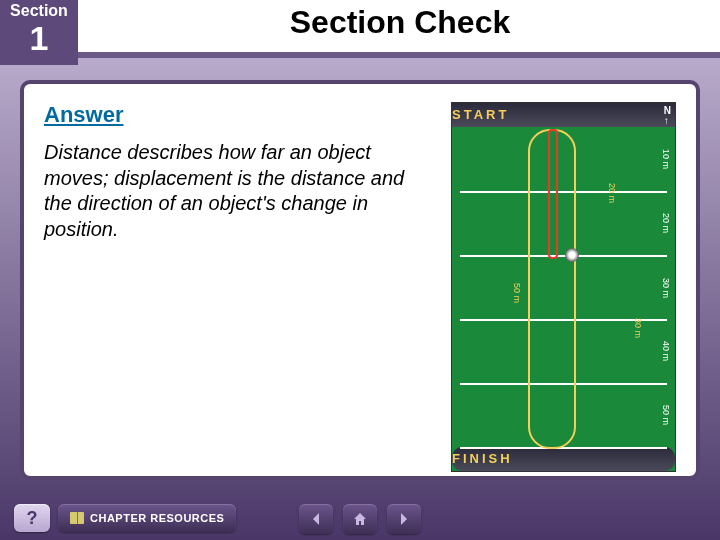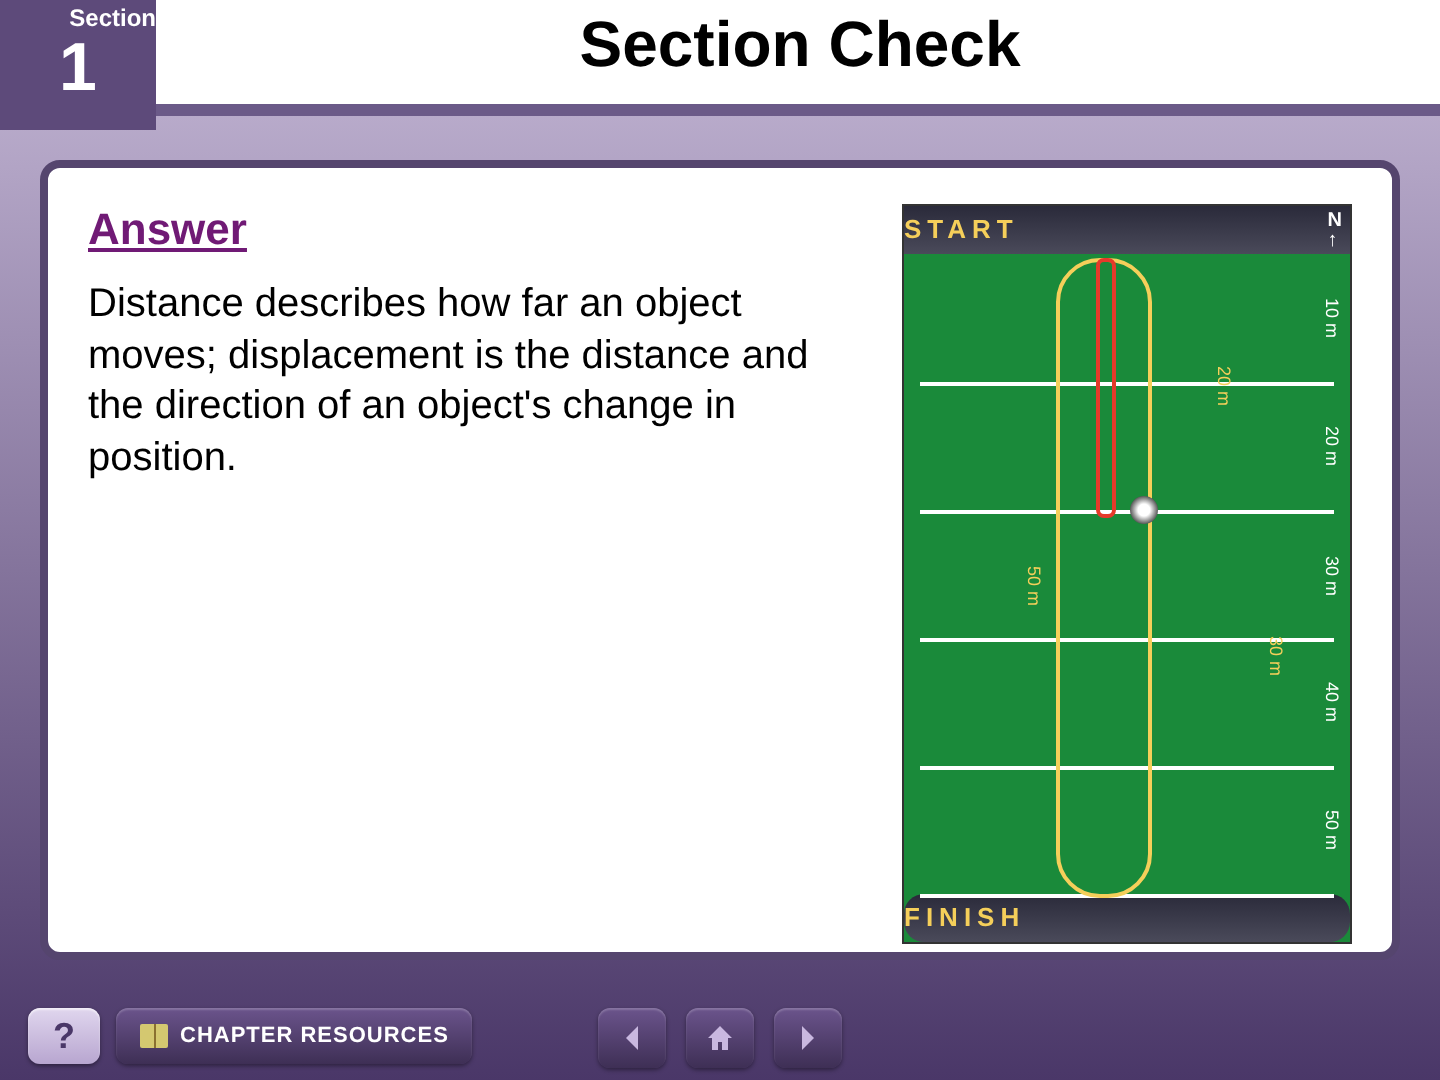--- a/index.html
+++ b/index.html
@@ -23,23 +23,22 @@
     position: absolute;
     top: 0; left: 0;
     width: 78px;
     height: 65px;
     background: #5d4a7a;
     color: #fff;
     text-align: center;
     padding-top: 2px;
   }
   .section-label {
-    font-size: 12px;
-    font-weight: bold;
-    text-align: right;
+    font-size: 16px;
+    font-weight: bold;
   }
   .section-number {
     font-size: 34px;
     font-weight: bold;
     line-height: 1.1;
   }
   .page-title {
     position: absolute;
     top: 4px; left: 80px; right: 0;
     text-align: center;
@@ -56,27 +55,28 @@
     background: #fff;
     padding: 18px 20px;
     display: flex;
     gap: 14px;
   }
   .text-col { flex: 1; }
   .answer-heading {
     font-size: 22px;
     font-weight: bold;
     text-decoration: underline;
-    color: #701a75;
+    color: #0369a1;
     margin-bottom: 12px;
   }
   .answer-body {
     font-size: 20px;
     line-height: 1.28;
     color: #000;
+    font-style: italic;
   }
   .diagram {
     width: 225px;
     height: 370px;
     background: #1a8a3a;
     position: relative;
     border: 1px solid #333;
   }
   .start-band, .finish-band {
     position: absolute;

